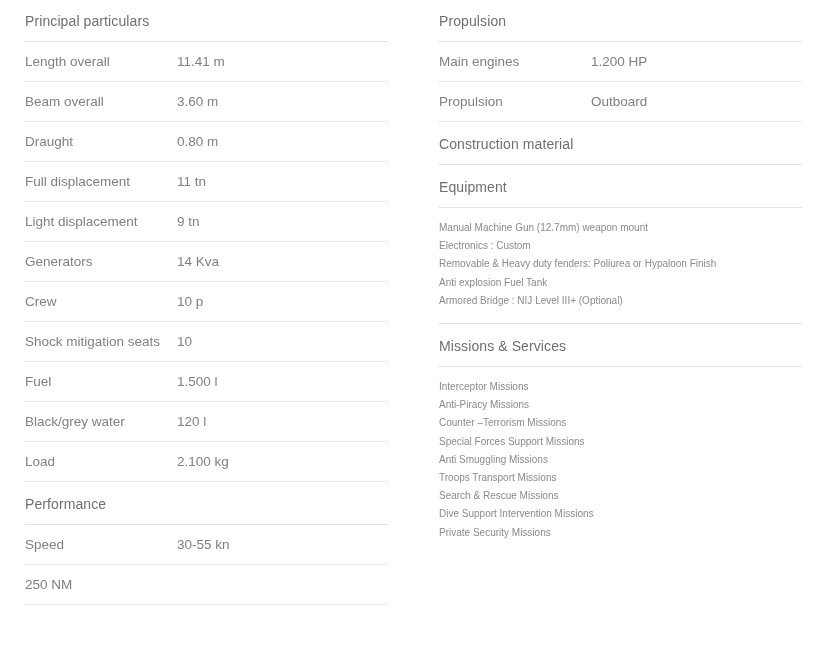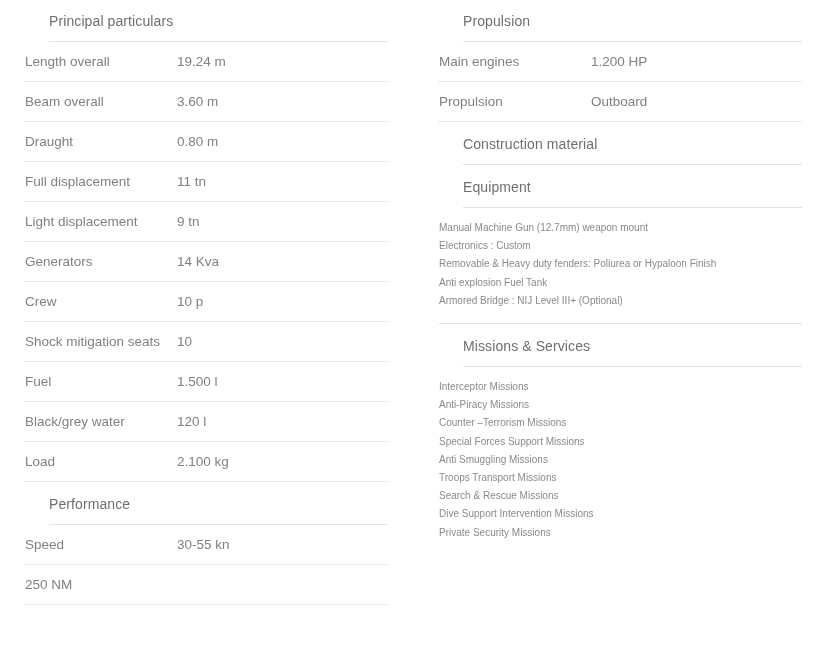--- a/index.html
+++ b/index.html
@@ -31,21 +31,20 @@
   .col-right {
     width: 415px;
     padding: 0 28px 0 24px;
   }
   .section-title {
     font-size: 14px;
     color: #6f6f6f;
     padding: 14px 0 12px 0;
     border-bottom: 1px solid #e3e3e3;
     letter-spacing: 0.1px;
-    margin-left: 24px;
   }
   .section-title.first {
     padding-top: 13px;
   }
   .row {
     display: flex;
     align-items: flex-end;
     padding: 12px 0 12px 0;
     border-bottom: 1px dotted #d8d8d8;
   }
@@ -77,21 +76,21 @@
 <body>
 
 <div class="sheet">
 
   <div class="col col-left">
 
     <div class="section-title first">Principal particulars</div>
 
     <div class="row">
       <span class="label">Length overall</span>
-      <span class="value">19.24 m</span>
+      <span class="value">11.41 m</span>
     </div>
     <div class="row">
       <span class="label">Beam overall</span>
       <span class="value">3.60 m</span>
     </div>
     <div class="row">
       <span class="label">Draught</span>
       <span class="value">0.80 m</span>
     </div>
     <div class="row">

